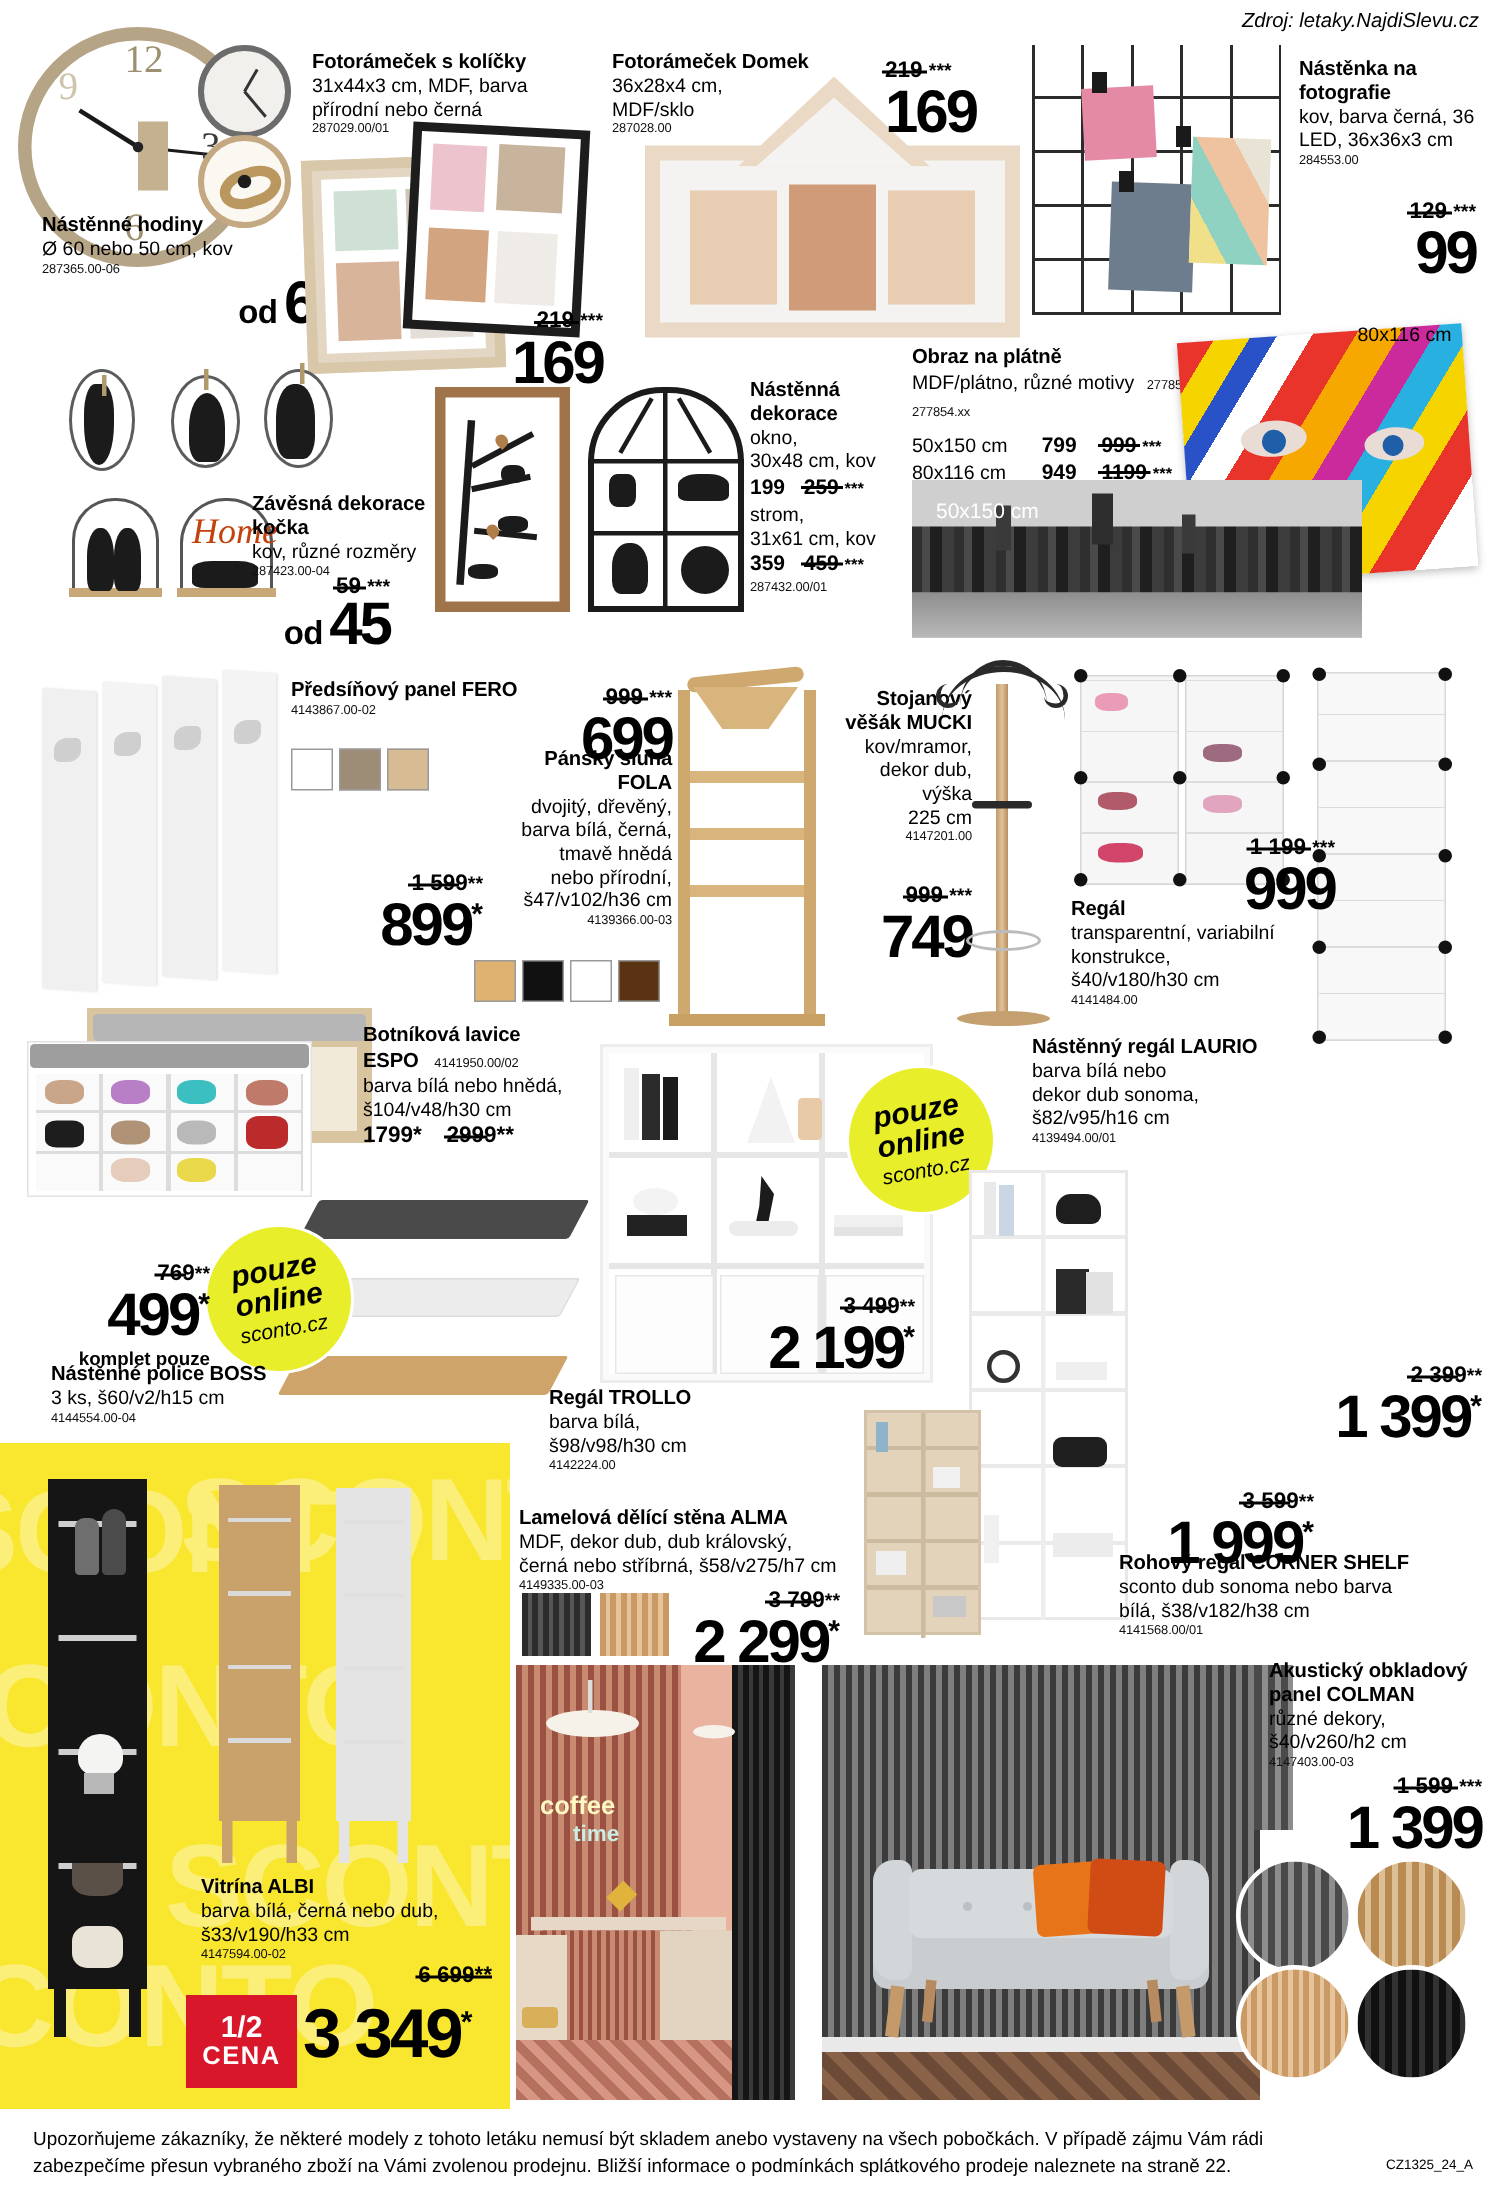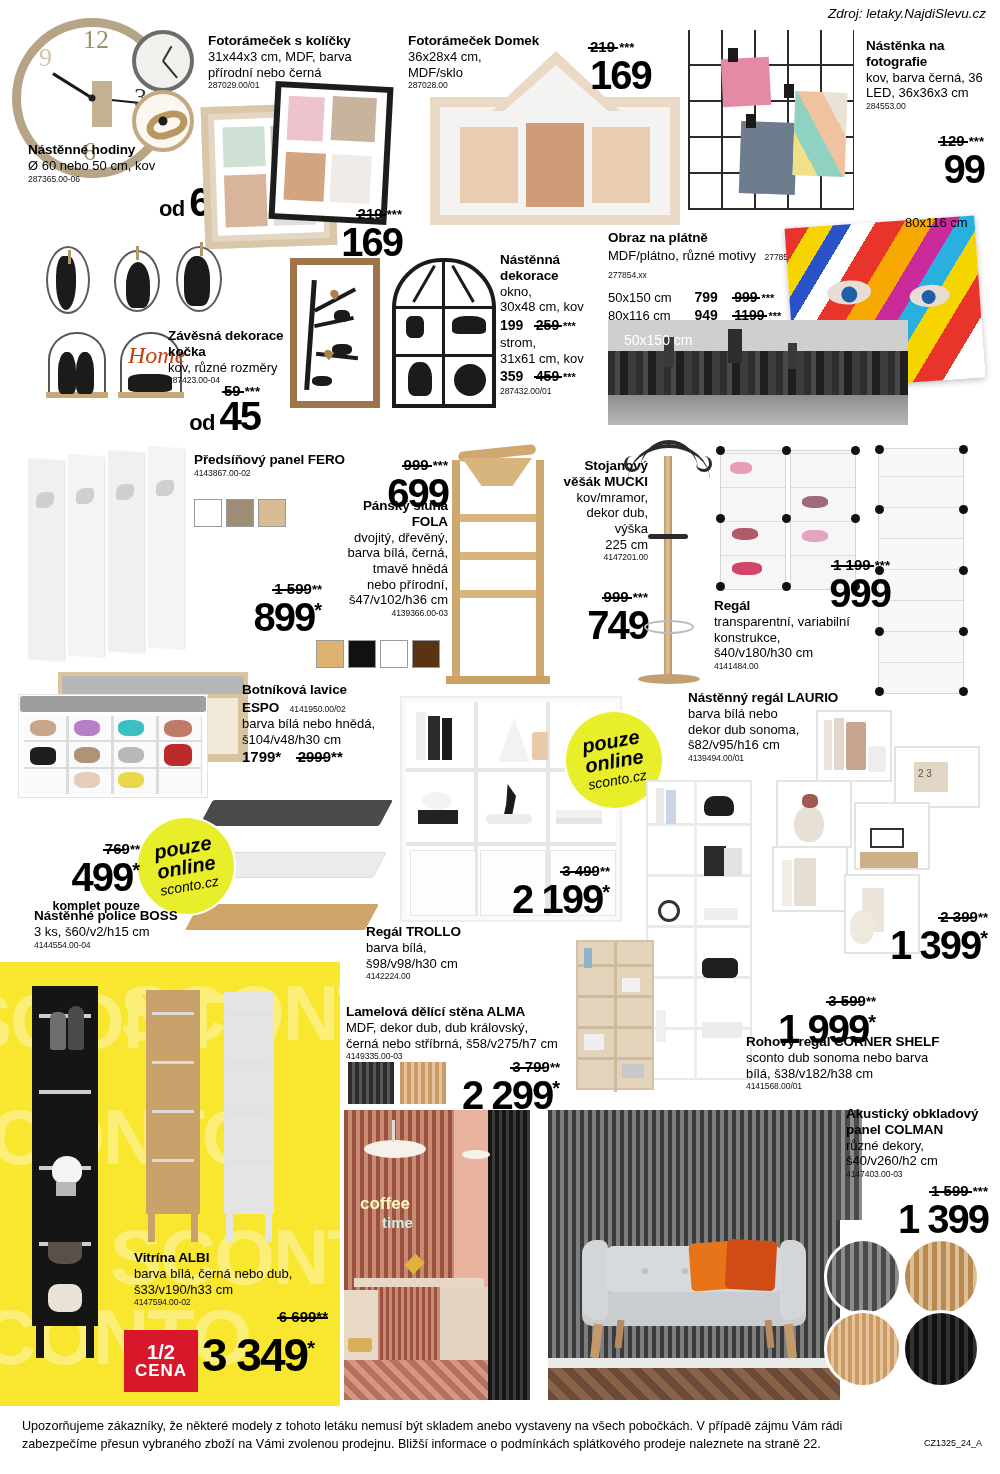--- a/index.html
+++ b/index.html
@@ -509,42 +509,20 @@
     <div class="code">4142224.00</div>
   </div>
 
   <div style="position:absolute;left:688px;top:690px;width:190px;">
     <div class="ttl">Nástěnný regál LAURIO</div>
     <div class="desc" style="white-space:pre-line;">barva bílá nebo
 dekor dub sonoma,
 š82/v95/h16 cm</div>
     <div class="code">4139494.00/01</div>
   </div>
-  <div class="ph" style="left:772px;top:710px;width:218px;height:250px;">
-    <div style="position:absolute;left:44px;top:0px;width:76px;height:72px;background:#fff;border:2px solid #e3e3e3;"></div>
-    <div style="position:absolute;left:122px;top:36px;width:86px;height:62px;background:#fff;border:2px solid #e3e3e3;"></div>
-    <div style="position:absolute;left:4px;top:70px;width:76px;height:68px;background:#fff;border:2px solid #e3e3e3;"></div>
-    <div style="position:absolute;left:82px;top:92px;width:76px;height:68px;background:#fff;border:2px solid #e3e3e3;"></div>
-    <div style="position:absolute;left:0px;top:136px;width:76px;height:66px;background:#fff;border:2px solid #e3e3e3;"></div>
-    <div style="position:absolute;left:72px;top:164px;width:76px;height:80px;background:#fff;border:2px solid #e3e3e3;"></div>
-    <div style="position:absolute;left:52px;top:10px;width:8px;height:50px;background:#ece5de;"></div>
-    <div style="position:absolute;left:62px;top:8px;width:10px;height:52px;background:#e2d6cb;"></div>
-    <div style="position:absolute;left:74px;top:12px;width:20px;height:48px;background:#c9a491;border-radius:2px;"></div>
-    <div style="position:absolute;left:96px;top:36px;width:18px;height:26px;background:#ededed;border-radius:3px;"></div>
-    <div style="position:absolute;left:142px;top:52px;width:34px;height:30px;background:#e2d5c4;"></div>
-    <div style="position:absolute;left:146px;top:58px;font-size:10px;color:#555;">2 3</div>
-    <div style="position:absolute;left:22px;top:96px;width:30px;height:36px;background:#e7e0d6;border-radius:50% 50% 45% 45%;"></div>
-    <div style="position:absolute;left:30px;top:84px;width:16px;height:14px;background:#9d5b52;border-radius:40%;"></div>
-    <div style="position:absolute;left:98px;top:118px;width:34px;height:20px;border:2px solid #333;"></div>
-    <div style="position:absolute;left:88px;top:142px;width:58px;height:16px;background:#cdb089;"></div>
-    <div style="position:absolute;left:10px;top:150px;width:10px;height:46px;background:#f1ece5;"></div>
-    <div style="position:absolute;left:22px;top:148px;width:22px;height:48px;background:#e4ddd3;border-radius:2px;"></div>
-    <div style="position:absolute;left:90px;top:178px;width:22px;height:44px;background:#ece5db;"></div>
-    <div style="position:absolute;left:78px;top:200px;width:24px;height:34px;background:#eee8df;border-radius:50% 50% 45% 45%;"></div>
-  </div>
   <div style="position:absolute;left:866px;top:908px;text-align:right;width:122px;">
     <div class="oldp"><span class="strike"></span><span>2 399</span><span class="stars">**</span></div>
     <div class="newp" style="margin-top:1px;"><span>1 399</span><span class="sup">*</span></div>
   </div>
 
   <div class="ph" style="left:646px;top:780px;width:108px;height:300px;">
     <div style="position:absolute;left:0;top:0;width:106px;height:300px;background:#fff;border:2px solid #e8e8e8;
       background-image:repeating-linear-gradient(0deg,transparent 0 48px,#eaeaea 48px 51px);"></div>
     <div style="position:absolute;left:48px;top:0;width:3px;height:300px;background:#ededed;"></div>
     <div style="position:absolute;left:10px;top:8px;width:8px;height:36px;background:#e9e9e9;"></div>

